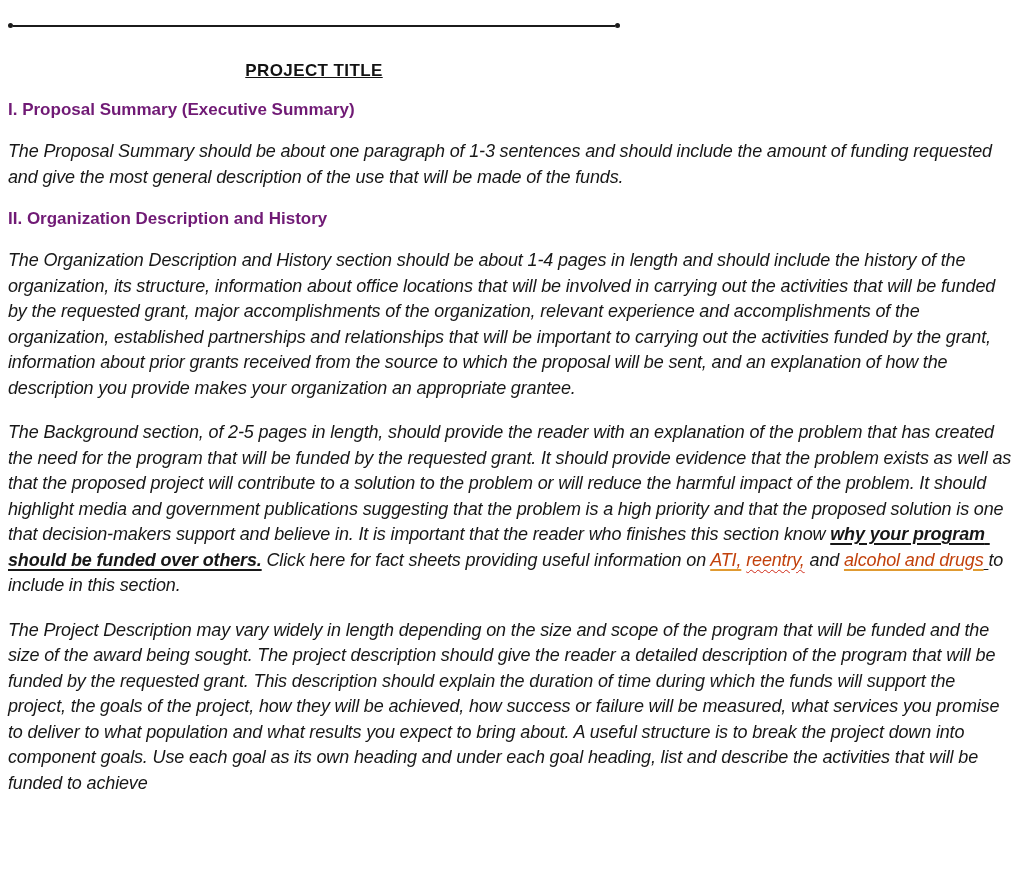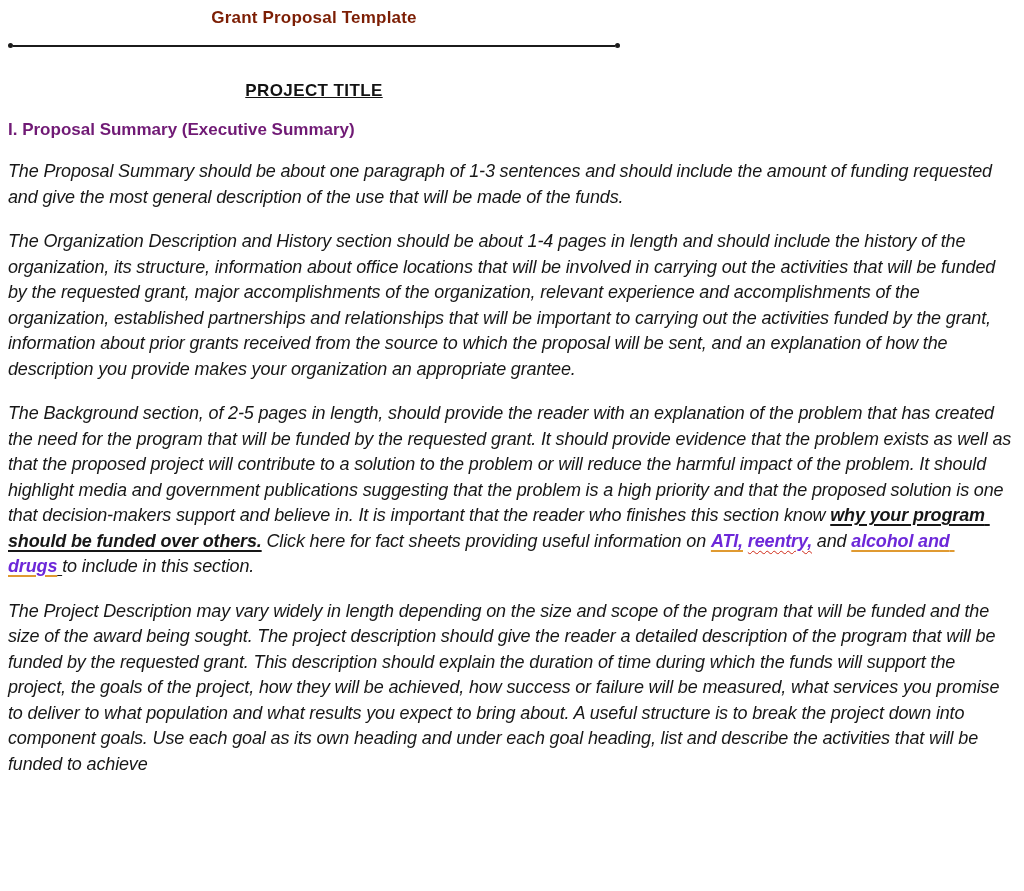--- a/index.html
+++ b/index.html
@@ -75,62 +75,61 @@
     white-space: pre-wrap;
     width: 1008px;
   }
   .u {
     text-decoration: underline;
     text-underline-offset: 3px;
     text-decoration-thickness: 1.5px;
     font-weight: bold;
   }
   .link {
-    color: #6d28d9;
+    color: #c2410c;
     text-decoration: underline;
     text-decoration-color: #e09a31;
     text-decoration-thickness: 1.5px;
     text-underline-offset: 3px;
     cursor: pointer;
-    font-weight: bold;
   }
   .link.squiggle {
     text-decoration-line: underline;
     text-decoration-style: wavy;
     text-decoration-color: #d02a18;
     text-decoration-thickness: 1px;
     text-underline-offset: 3px;
   }
   .u-space {
     text-decoration: underline;
     text-decoration-color: #171717;
     text-underline-offset: 3px;
   }
 </style>
 </head>
 <body>
 
 <div class="page">
 
   <header class="doc-header">
-    <div class="doc-title">Grant Proposal Template</div>
     <div class="divider">
       <span class="dot"></span>
       <span class="rule"></span>
       <span class="dot"></span>
     </div>
     <div class="project-title">PROJECT TITLE</div>
   </header>
 
   <section>
     <h2 class="sec-h">I. Proposal Summary (Executive Summary)</h2>
     <p class="body">The Proposal Summary should be about one paragraph of 1-3 sentences and should include the amount of funding requested and give the most general description of the use that will be made of the funds.</p>
   </section>
 
   <section>
+    <h2 class="sec-h">II. Organization Description and History</h2>
     <p class="body">The Organization Description and History section should be about 1-4 pages in length and should include the history of the organization, its structure, information about office locations that will be involved in carrying out the activities that will be funded by the requested grant, major accomplishments of the organization, relevant experience and accomplishments of the organization, established partnerships and relationships that will be important to carrying out the activities funded by the grant, information about prior grants received from the source to which the proposal will be sent, and an explanation of how the description you provide makes your organization an appropriate grantee.</p>
   </section>
 
   <section>
     <p class="body"><span>The Background section, of 2-5 pages in length, should provide the reader with an explanation of the problem that has created the need for the program that will be funded by the requested grant. It should provide evidence that the problem exists as well as that the proposed project will contribute to a solution to the problem or will reduce the harmful impact of the problem. It should highlight media and government publications suggesting that the problem is a high priority and that the proposed solution is one that decision-makers support and believe in. It is important that the reader who finishes this section know </span><span class="u">why your program should be funded over others.</span><span> Click here for fact sheets providing useful information on </span><a class="link">ATI,</a><span> </span><a class="link squiggle">reentry,</a><span> and </span><a class="link">alcohol and drugs</a><span class="u-space">&nbsp;</span><span>to include in this section.</span></p>
   </section>
 
   <section>
     <p class="body">The Project Description may vary widely in length depending on the size and scope of the program that will be funded and the size of the award being sought. The project description should give the reader a detailed description of the program that will be funded by the requested grant. This description should explain the duration of time during which the funds will support the project, the goals of the project, how they will be achieved, how success or failure will be measured, what services you promise to deliver to what population and what results you expect to bring about. A useful structure is to break the project down into component goals. Use each goal as its own heading and under each goal heading, list and describe the activities that will be funded to achieve</p>
   </section>

